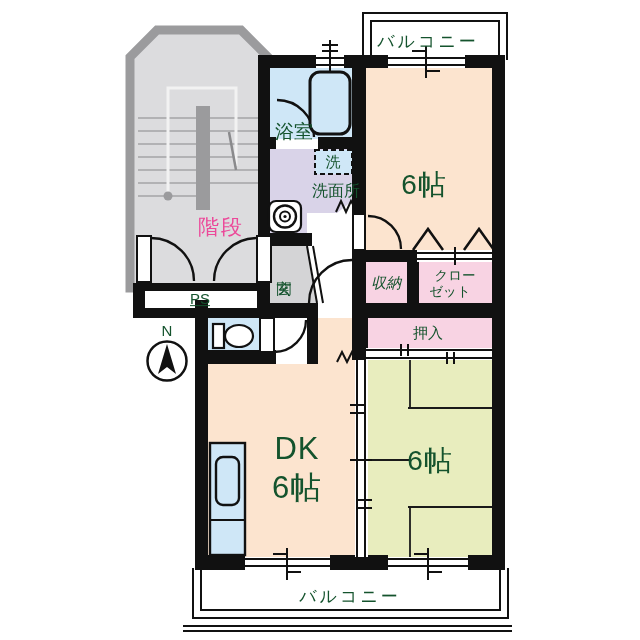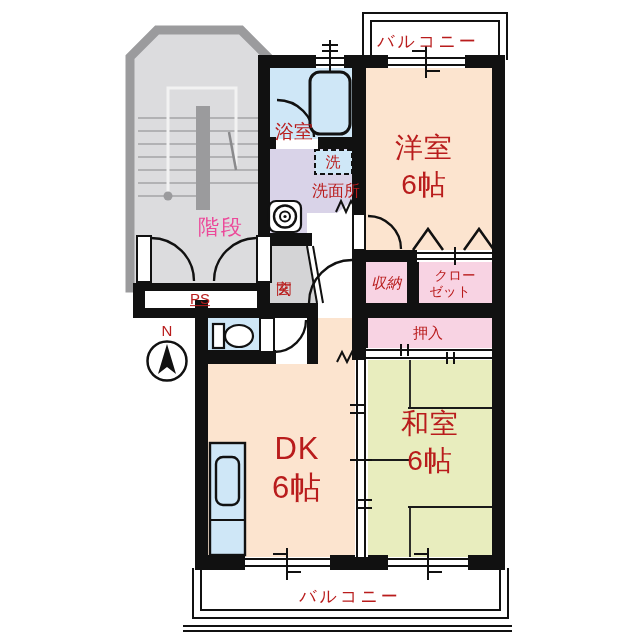--- a/index.html
+++ b/index.html
@@ -1,19 +1,19 @@
 <!DOCTYPE html>
 <html><head>
 <meta charset="utf-8">
 <style>
   html,body{margin:0;padding:0;background:#ffffff;}
   .plan{position:relative;width:640px;height:640px;background:#ffffff;overflow:hidden;
         font-family:"Liberation Sans","DejaVu Sans",sans-serif;}
   .plan svg{position:absolute;left:0;top:0;}
-  .lbl{position:absolute;transform:translate(-50%,-50%);color:#b91c1c;white-space:nowrap;
+  .lbl{position:absolute;transform:translate(-50%,-50%);color:#14532d;white-space:nowrap;
        text-align:center;line-height:1.05;}
   .lbl-balcony{font-size:17px;letter-spacing:3px;}
   .lbl-room-big{font-size:28px;letter-spacing:1px;}
   .lbl-dk{font-size:31px;letter-spacing:1px;}
   .lbl-mid{font-size:19px;margin-top:20px;}
   .lbl-small{font-size:15px;}
   .lbl-washroom{font-size:16px;margin-left:33px;}
   .lbl-closet{font-size:13.5px;}
   .lbl-stairs{font-size:21px;color:#ec4899;letter-spacing:2px;}
   .lbl-vert{writing-mode:vertical-rl;letter-spacing:2px;}
@@ -216,31 +216,29 @@
     <rect x="216" y="457" width="23" height="48" rx="7" fill="#cfe7f7" stroke="#111111" stroke-width="2.4"></rect>
   </g>
 
   <g>
     <circle cx="167" cy="361" r="19.5" fill="#ffffff" stroke="#111111" stroke-width="2.5"></circle>
     <polygon points="167,344 176,374 167,367 158,374" fill="#111111"></polygon>
   </g>
 </svg>
 
   <div class="lbl lbl-balcony" style="left:428px;top:42px;">バルコニー</div>
-  <div class="lbl lbl-room-big" style="left:424px;top:148px;">洋室</div>
   <div class="lbl lbl-room-big" style="left:424px;top:185px;">6帖</div>
   <div class="lbl lbl-mid" style="left:294px;top:112px;">浴室</div>
   <div class="lbl lbl-small" style="left:333px;top:162px;">洗</div>
   <div class="lbl lbl-washroom" style="left:303px;top:191px;">洗面所</div>
   <div class="lbl lbl-stairs" style="left:221px;top:227px;">階段</div>
   <div class="lbl lbl-small" style="left:200px;top:299px;text-decoration:underline;">PS</div>
   <div class="lbl lbl-small lbl-vert" style="left:284px;top:270px;">玄関</div>
   <div class="lbl lbl-small" style="left:386px;top:283px;font-style:italic;">収納</div>
   <div class="lbl lbl-closet" style="left:455px;top:276px;text-align:right;">クロー</div>
   <div class="lbl lbl-closet" style="left:450px;top:292px;">ゼット</div>
   <div class="lbl lbl-small" style="left:428px;top:333px;">押入</div>
   <div class="lbl lbl-n" style="left:167px;top:331px;">N</div>
   <div class="lbl lbl-dk" style="left:297px;top:449px;text-align:center;">DK</div>
   <div class="lbl lbl-dk" style="left:297px;top:488px;">6帖</div>
-  <div class="lbl lbl-room-big" style="left:430px;top:424px;">和室</div>
   <div class="lbl lbl-room-big" style="left:430px;top:461px;">6帖</div>
   <div class="lbl lbl-balcony" style="left:350px;top:597px;">バルコニー</div>
 </div>
 
 </body></html>

